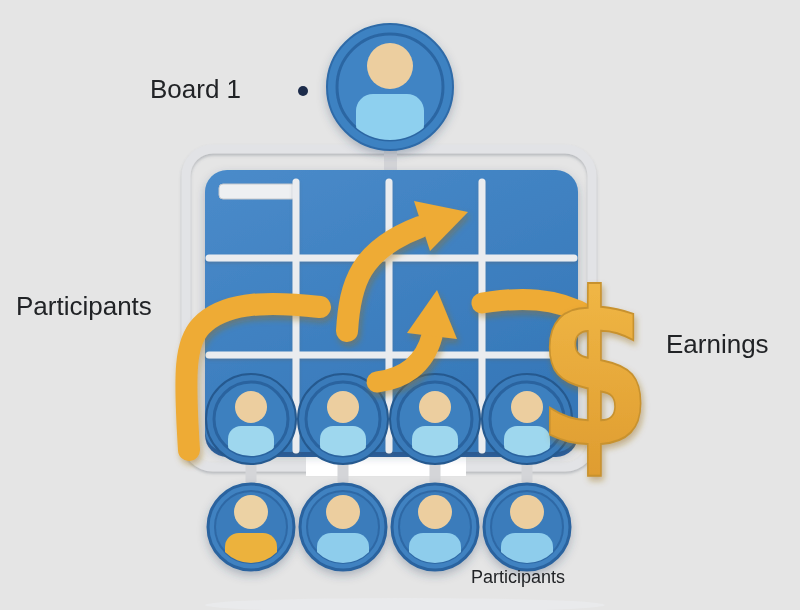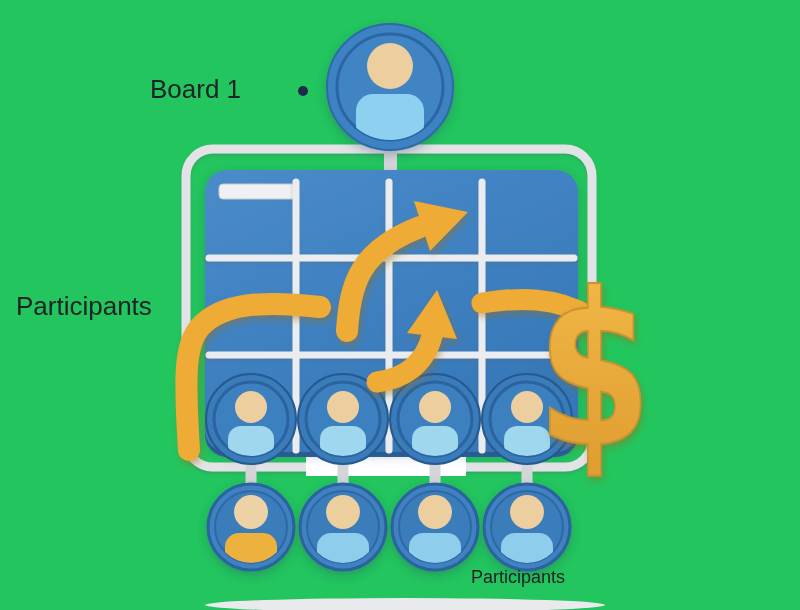--- a/index.html
+++ b/index.html
@@ -1,17 +1,17 @@
 <!DOCTYPE html>
 <html><head>
 <meta charset="utf-8">
 <style>
   html,body{margin:0;padding:0;background:#fff;}
   #canvas{
-    position:relative;width:800px;height:610px;background:#22c55e;
+    position:relative;width:800px;height:610px;background:#e5e5e5;
     overflow:hidden;font-family:"Liberation Sans",sans-serif;
   }
   .label{
     position:absolute;color:#212326;font-weight:500;
     font-family:"Liberation Sans",sans-serif;white-space:nowrap;
   }
   #label-board{left:150px;top:74px;font-size:26px;}
   #label-participants-left{left:16px;top:291px;font-size:26px;}
   #label-earnings{left:666px;top:329px;font-size:26px;}
   #label-participants-bottom{left:471px;top:567px;font-size:18px;}
@@ -189,14 +189,15 @@
         <circle cx="527" cy="512" r="17" fill="#ecce9f"></circle>
         <rect x="501" y="533" width="52" height="34" rx="14" fill="#8ecdec" clip-path="url(#clipW3)"></rect>
       </g>
     </g>
 
     <circle cx="303" cy="91" r="5" fill="#1c2b4a"></circle>
   </svg>
 
   <div class="label" id="label-board">Board 1</div>
   <div class="label" id="label-participants-left">Participants</div>
+  <div class="label" id="label-earnings">Earnings</div>
   <div class="label" id="label-participants-bottom">Participants</div>
 </div>
 
 </body></html>

